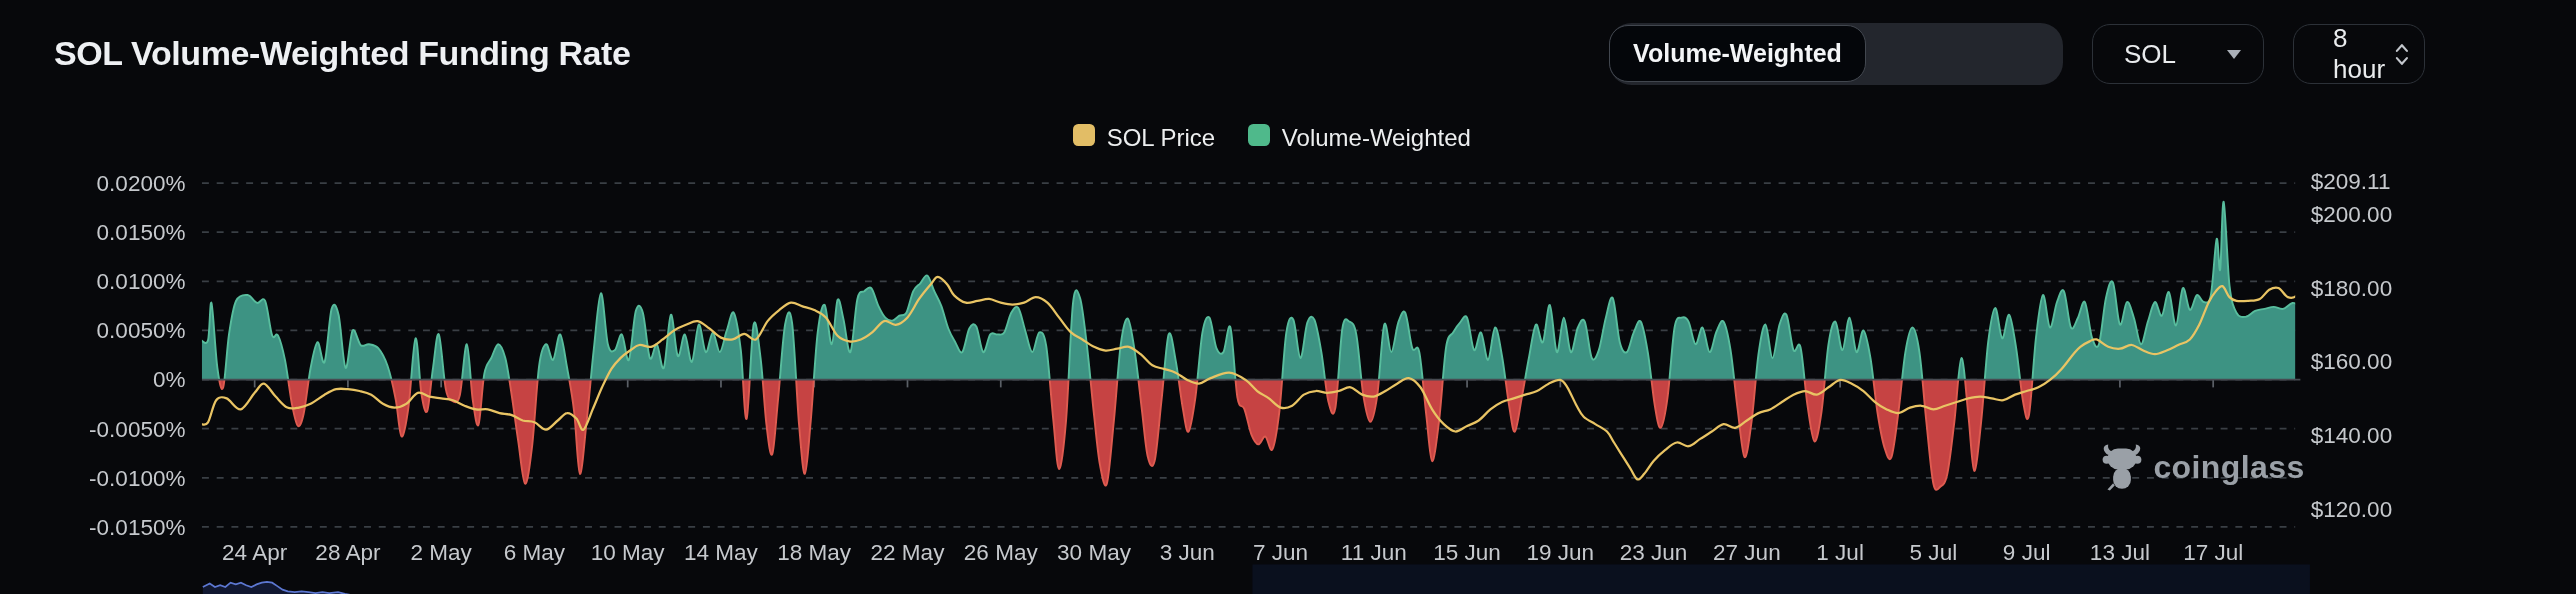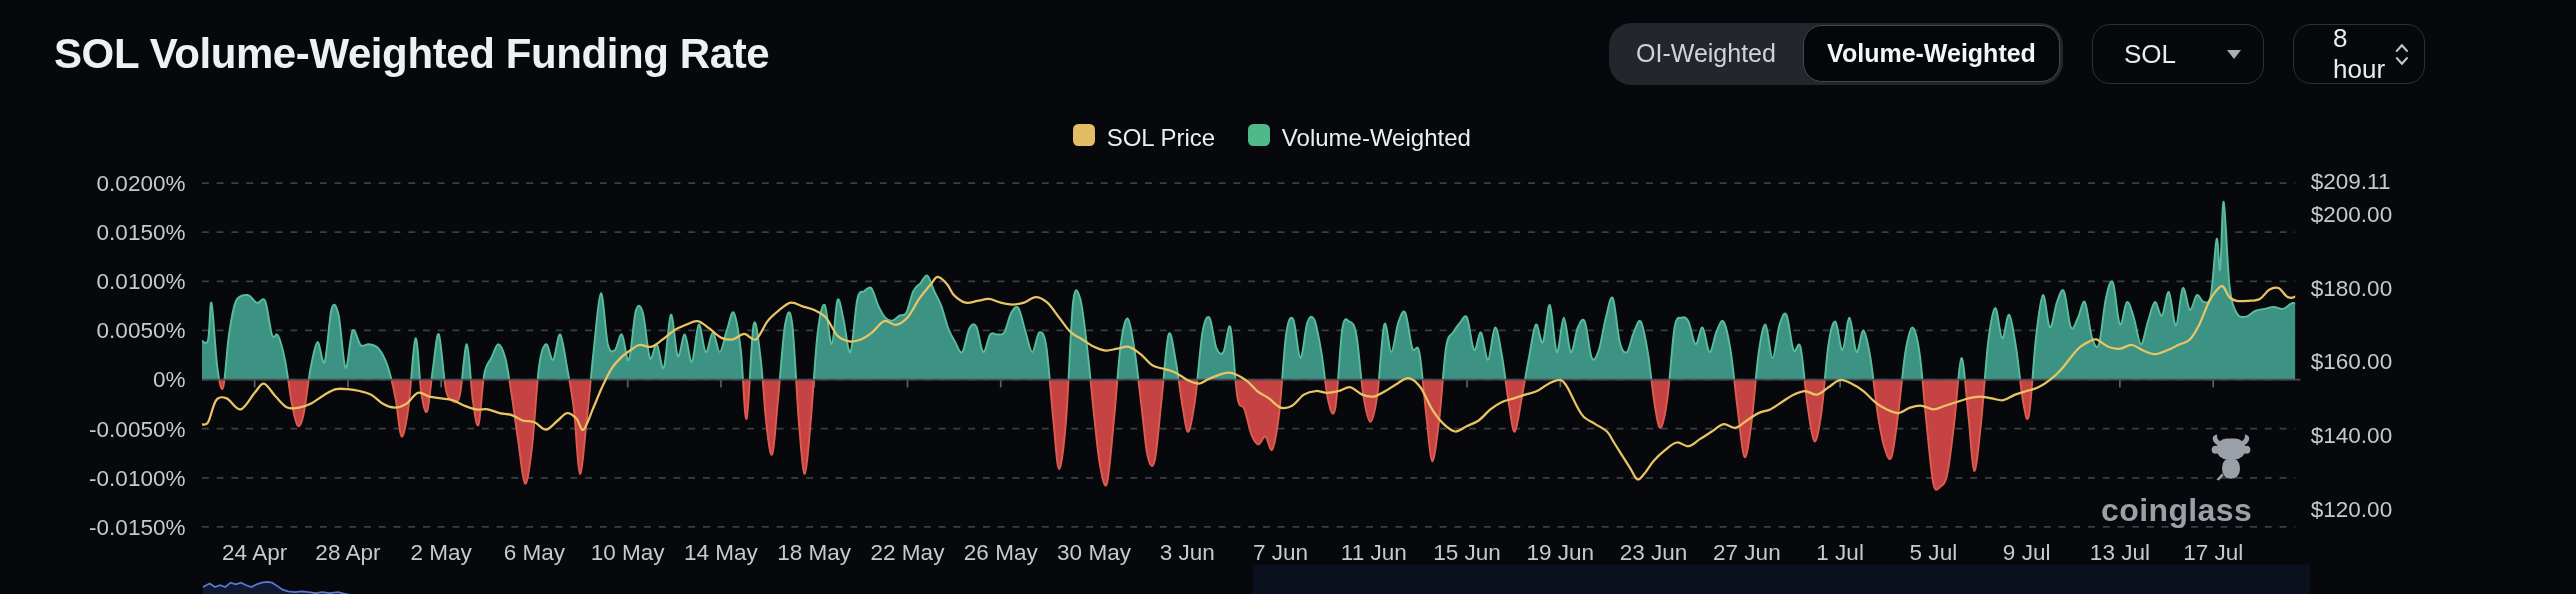--- a/index.html
+++ b/index.html
@@ -1,18 +1,18 @@
 <!DOCTYPE html>
 <html style="font-size:14px"><head>
 <meta charset="utf-8">
 <style>
   html,body{margin:0;padding:0;background:#07080b;width:2576px;height:595px;overflow:hidden;
     font-family:"Liberation Sans","DejaVu Sans",sans-serif;-webkit-font-smoothing:antialiased;}
   .abs{position:absolute;}
-  #page-title{left:54px;top:31px;font-size:42px;font-weight:700;color:#eef0f3;letter-spacing:-0.4px;line-height:45px;}
+  #page-title{left:54px;top:31px;font-size:34px;font-weight:700;color:#eef0f3;letter-spacing:-0.4px;line-height:45px;}
   
   #weight-toggle{left:1609px;top:22.5px;width:454px;height:62px;background:#23262d;border-radius:22.5px;
     display:flex;align-items:center;box-sizing:border-box;}
   .seg{height:57px;display:flex;align-items:center;justify-content:center;font-size:25px;color:#d0d3d7;
     border-radius:19px;cursor:pointer;box-sizing:border-box;}
   .seg.sel{background:#04060a;border:1.7px solid #42474f;color:#f4f5f7;font-weight:600;}
   #seg-oi{width:194px;}
   #seg-vw{width:257px;margin:2.6px 2.6px 2.6px 0;}
   
   .dropdown{top:24px;height:60px;border:1.7px solid #2c3138;border-radius:18px;box-sizing:border-box;
@@ -30,30 +30,29 @@
   
   #chart-svg{left:0;top:0;}
   .gridline{stroke:#3a3f45;stroke-width:2;stroke-dasharray:8 9;}
   .zero-axis{stroke:#474b52;stroke-width:2;}
   .zero-tick{stroke:#5a5f66;stroke-width:2;}
   .axis-text{fill:#c6c9cd;font-size:26px;font-family:"Liberation Sans","DejaVu Sans",sans-serif;}
   .y-left{text-anchor:end;}
   .y-right{text-anchor:start;}
   .x-tick{text-anchor:middle;}
   
-  #watermark{left:2101px;top:432px;display:flex;align-items:flex-end;gap:10.4px;flex-direction:column;}
+  #watermark{left:2101px;top:442px;display:flex;align-items:center;gap:10.4px;}
   #watermark-text{font-size:32px;font-weight:700;color:#9aa0a7;letter-spacing:0.4px;}
 </style>
 </head>
 <body>
 
 <div class="abs" id="page-title">SOL Volume-Weighted Funding Rate</div>
 
 <div class="abs" id="weight-toggle">
-  <div class="seg" id="seg-oi">OI-Weighted</div>
   <div class="seg sel" id="seg-vw">Volume-Weighted</div>
 </div>
 
 <div class="abs dropdown" id="symbol-dropdown">
   <span>SOL</span>
   <span class="caret-down"></span>
 </div>
 
 <div class="abs dropdown" id="interval-dropdown">
   <span>8 hour</span>

